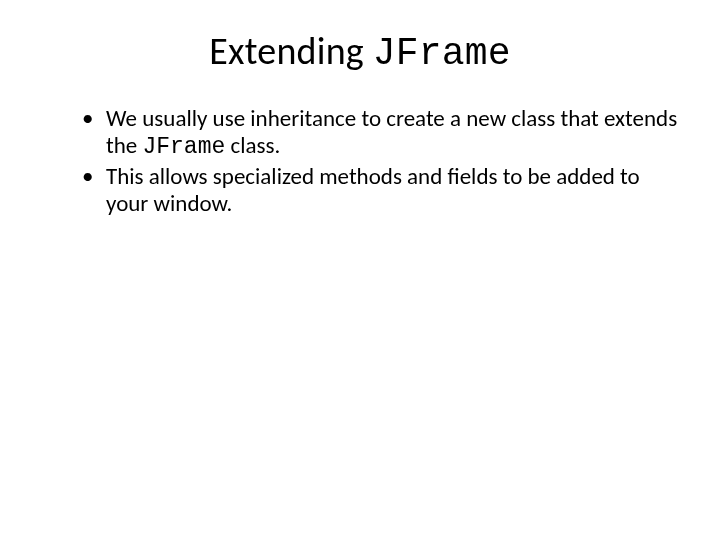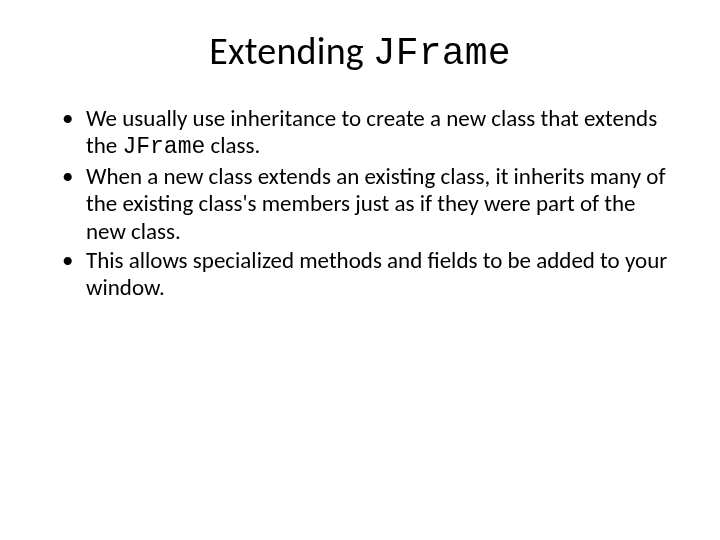--- a/index.html
+++ b/index.html
@@ -24,21 +24,21 @@
     margin-top: 28px;
     margin-bottom: 30px;
     font-weight: 400;
     letter-spacing: 0.2px;
   }
   .title .code {
     font-family: "Courier New", Courier, monospace;
   }
   ul.body {
     list-style: none;
-    padding: 0 42px 0 68px;
+    padding: 0 42px 0 88px;
     margin: 0;
     font-size: 23px;
     line-height: 1.18;
   }
   ul.body > li {
     position: relative;
     padding-left: 18px;
     margin: 0 0 2px 0;
   }
   ul.body > li::before {
@@ -67,23 +67,20 @@
 
   <h1 class="title">
     <span>Extending </span><span class="code">JFrame</span>
   </h1>
 
   <ul class="body">
     <li>
       <span>We usually use inheritance to create a new class that extends the </span><span class="code">JFrame</span><span> class.</span>
     </li>
     <li>
-      <span>When a new class extends an existing class, it inherits many of the existing class's members just as if they were part of the new class.</span>
-    </li>
-    <li>
       <span>This allows specialized methods and fields to be added to your window.</span>
     </li>
   </ul>
 
   <div class="footer">
     
     
   </div>
 
 </div>

